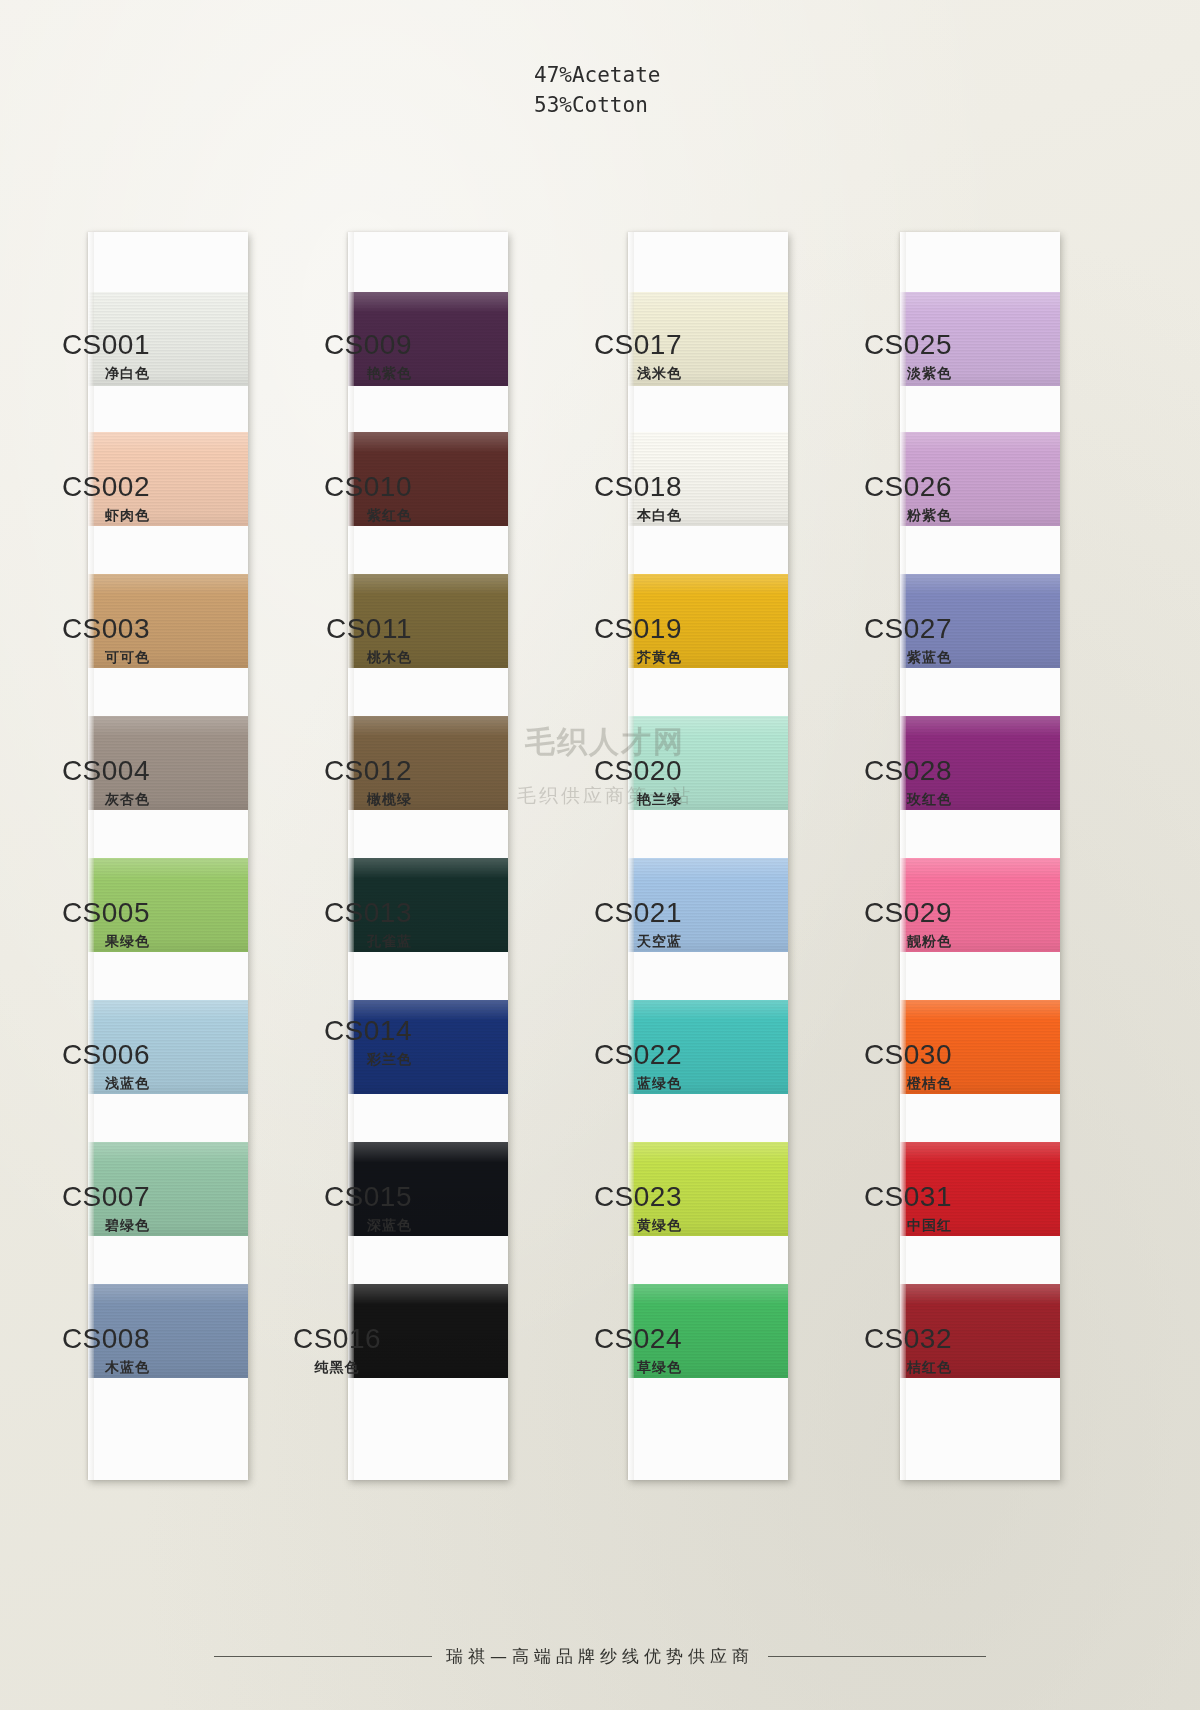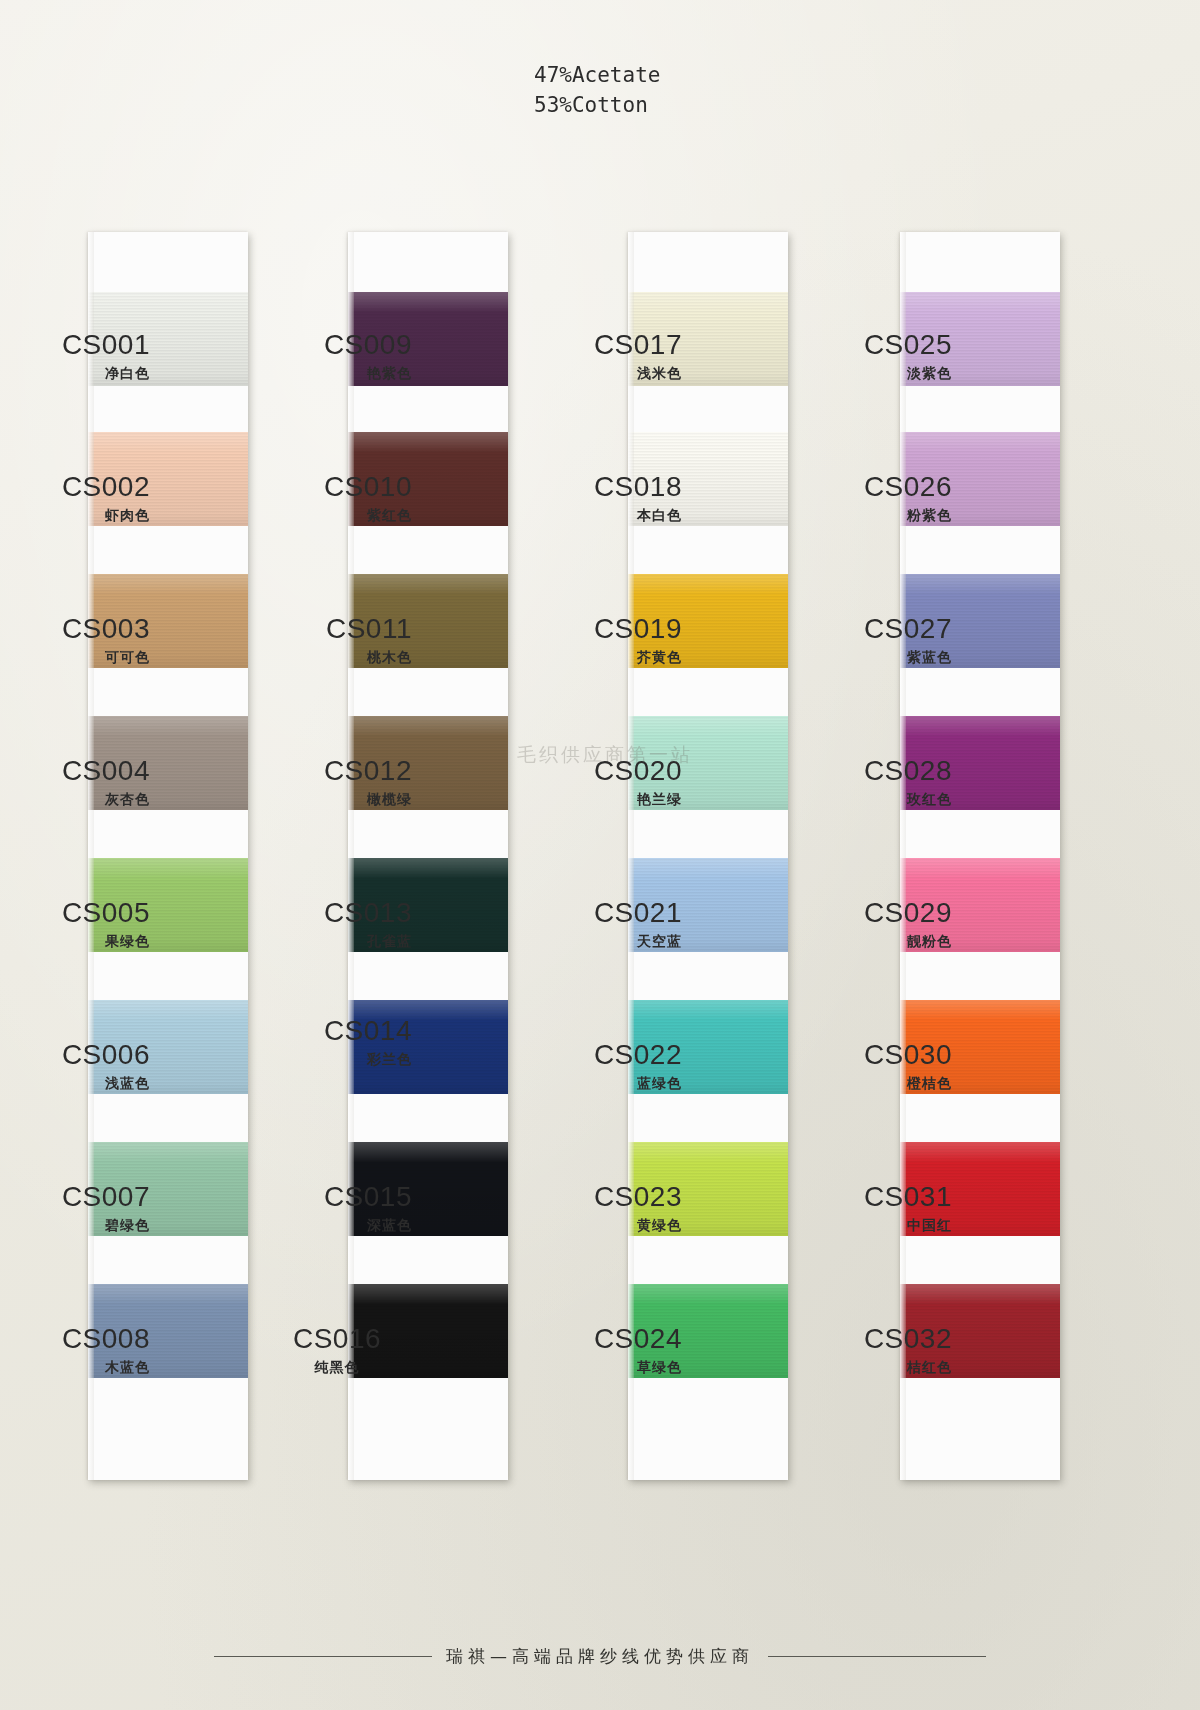--- a/index.html
+++ b/index.html
@@ -258,20 +258,21 @@
         </div>
         <div class="swatch" style="top: 1052px; background: rgb(158, 35, 44);">
           <div class="thread"></div>
           <div class="sheen"></div>
         </div>
       </div>
     </div>
   </div>
 
 <div class="watermark">
+  <div class="wm-top">毛织人才网</div>
   <div class="wm-bot">毛织供应商第一站</div>
 </div>
 
 <div class="footer">
   <div class="rule"></div>
   <div class="ftext">瑞祺—高端品牌纱线优势供应商</div>
   <div class="rule"></div>
 </div>
 
 <div class="lbl" style="left: 0px; top: 302px;">

